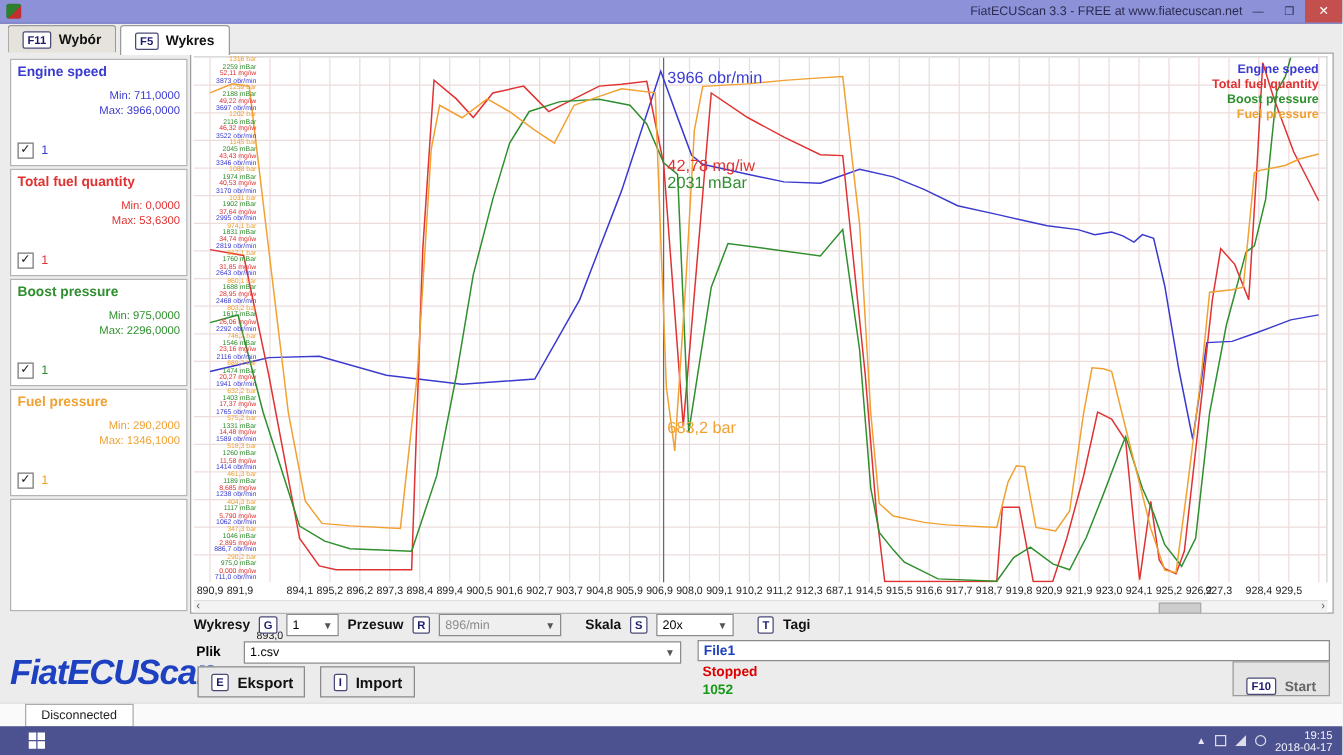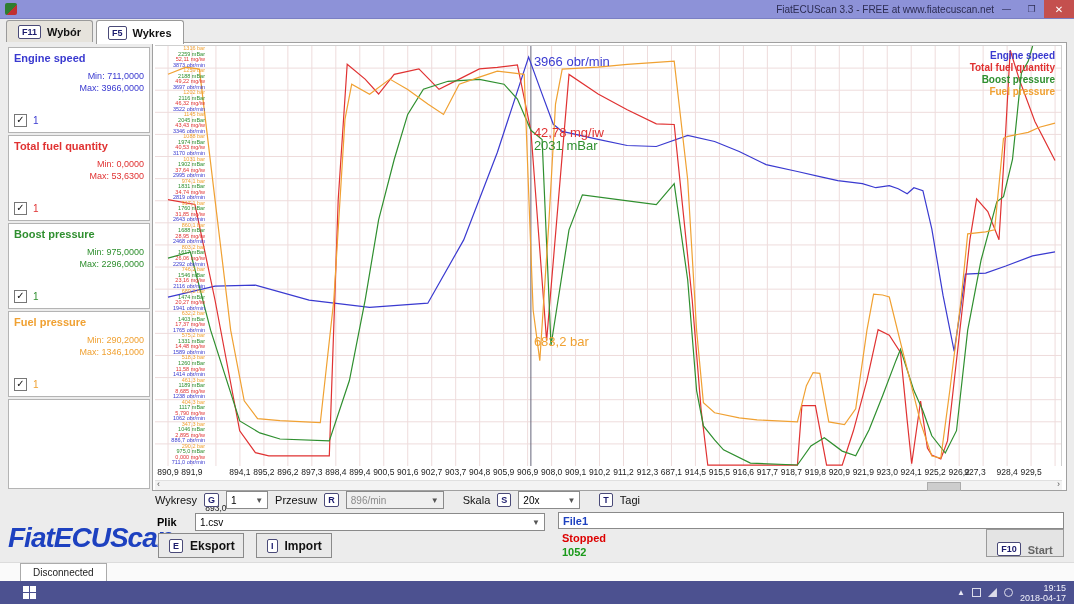--- a/index.html
+++ b/index.html
@@ -46,21 +46,21 @@
   .legend{position:absolute;right:6px;top:4px;text-align:right;font-size:10px;font-weight:bold;line-height:12px;pointer-events:none}
   .tag-label{position:absolute;font-size:13px;white-space:nowrap;pointer-events:none}
   .xlabels{position:absolute;left:2px;top:424px;width:906px;height:12px}
   .xtick{position:absolute;width:40px;text-align:center;font-size:8.5px;color:#222;top:0}
   .scrollbar{position:absolute;left:2px;top:437px;width:907px;height:9px;background:#f3f3f3;border-top:1px solid #e0e0e0}
   .sb-arrow{position:absolute;top:-1px;font-size:9px;color:#555;line-height:9px}
   .sb-thumb{position:absolute;left:772px;top:1px;width:32px;height:7px;background:#cdcdcd;border:1px solid #ababab}
 
   
   .controls-row{position:absolute;left:155px;top:491px;display:flex;align-items:center;gap:7px;font-size:11px}
-  .ctl-label{font-weight:normal;color:#111}
+  .ctl-label{font-weight:bold;color:#111}
   .combo{height:18px;border:1px solid #8a8a8a;background:#fff;display:flex;align-items:center;
          justify-content:space-between;font-size:10px;padding:0 4px;box-sizing:border-box}
   .combo .arrow{color:#555;font-size:8px;margin-left:6px}
   .combo.disabled{background:#efefef;color:#8c8c8c}
   .plik-label{position:absolute;left:157px;top:516px;font-size:11px;font-weight:bold}
   .plik-combo{position:absolute;left:195px;top:513px;width:350px}
   .btn{position:absolute;top:533px;height:25px;background:#e9e9e9;border:1px solid #8a8a8a;
        display:flex;align-items:center;gap:7px;padding:0 10px;font-size:12px;font-weight:bold;color:#111;box-sizing:border-box}
   .file1-box{position:absolute;left:558px;top:512px;width:506px;height:17px;background:#fff;
              border:1px solid #8a8a8a;font-size:11px;font-weight:bold;display:flex;align-items:center;padding:0 4px;box-sizing:border-box}

